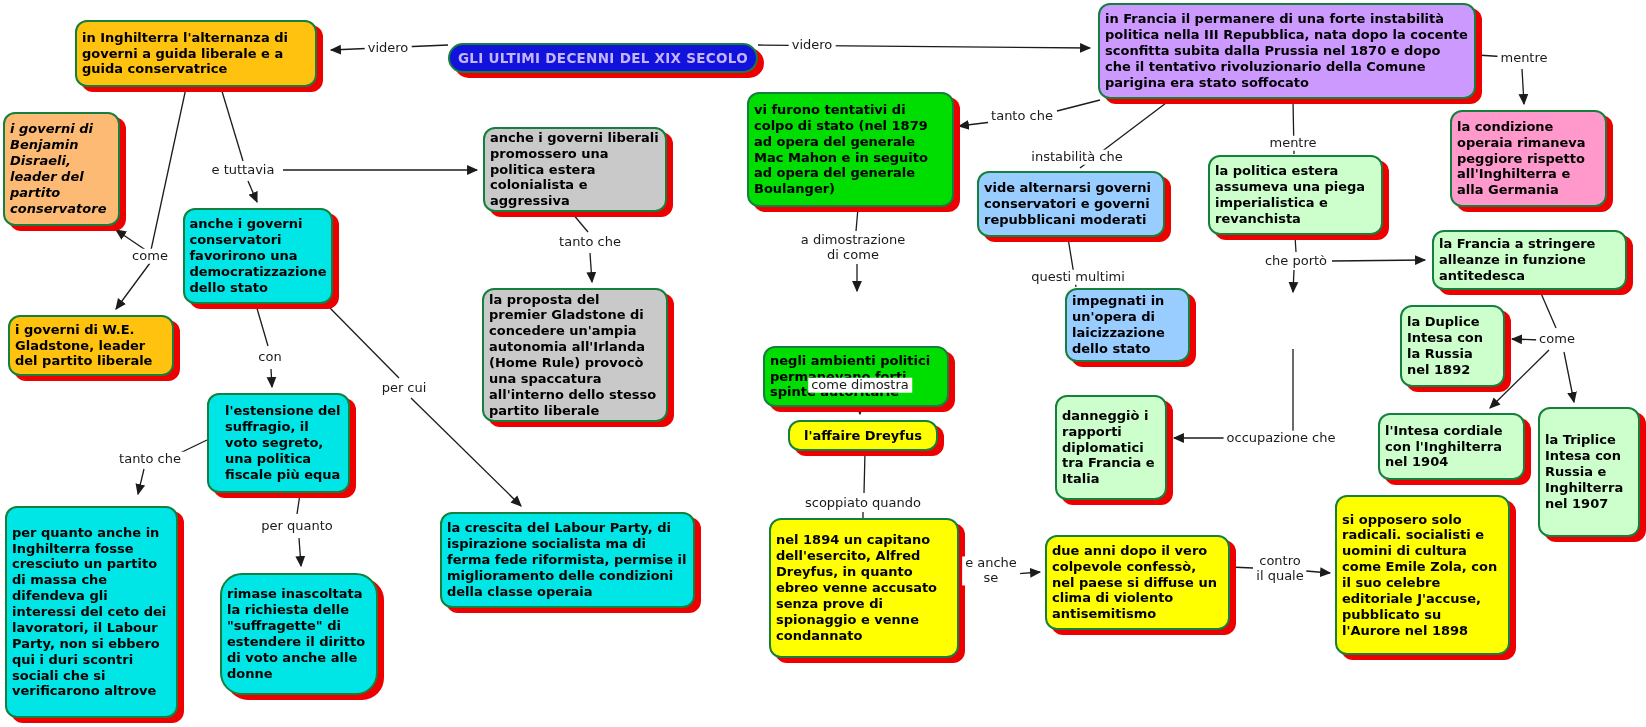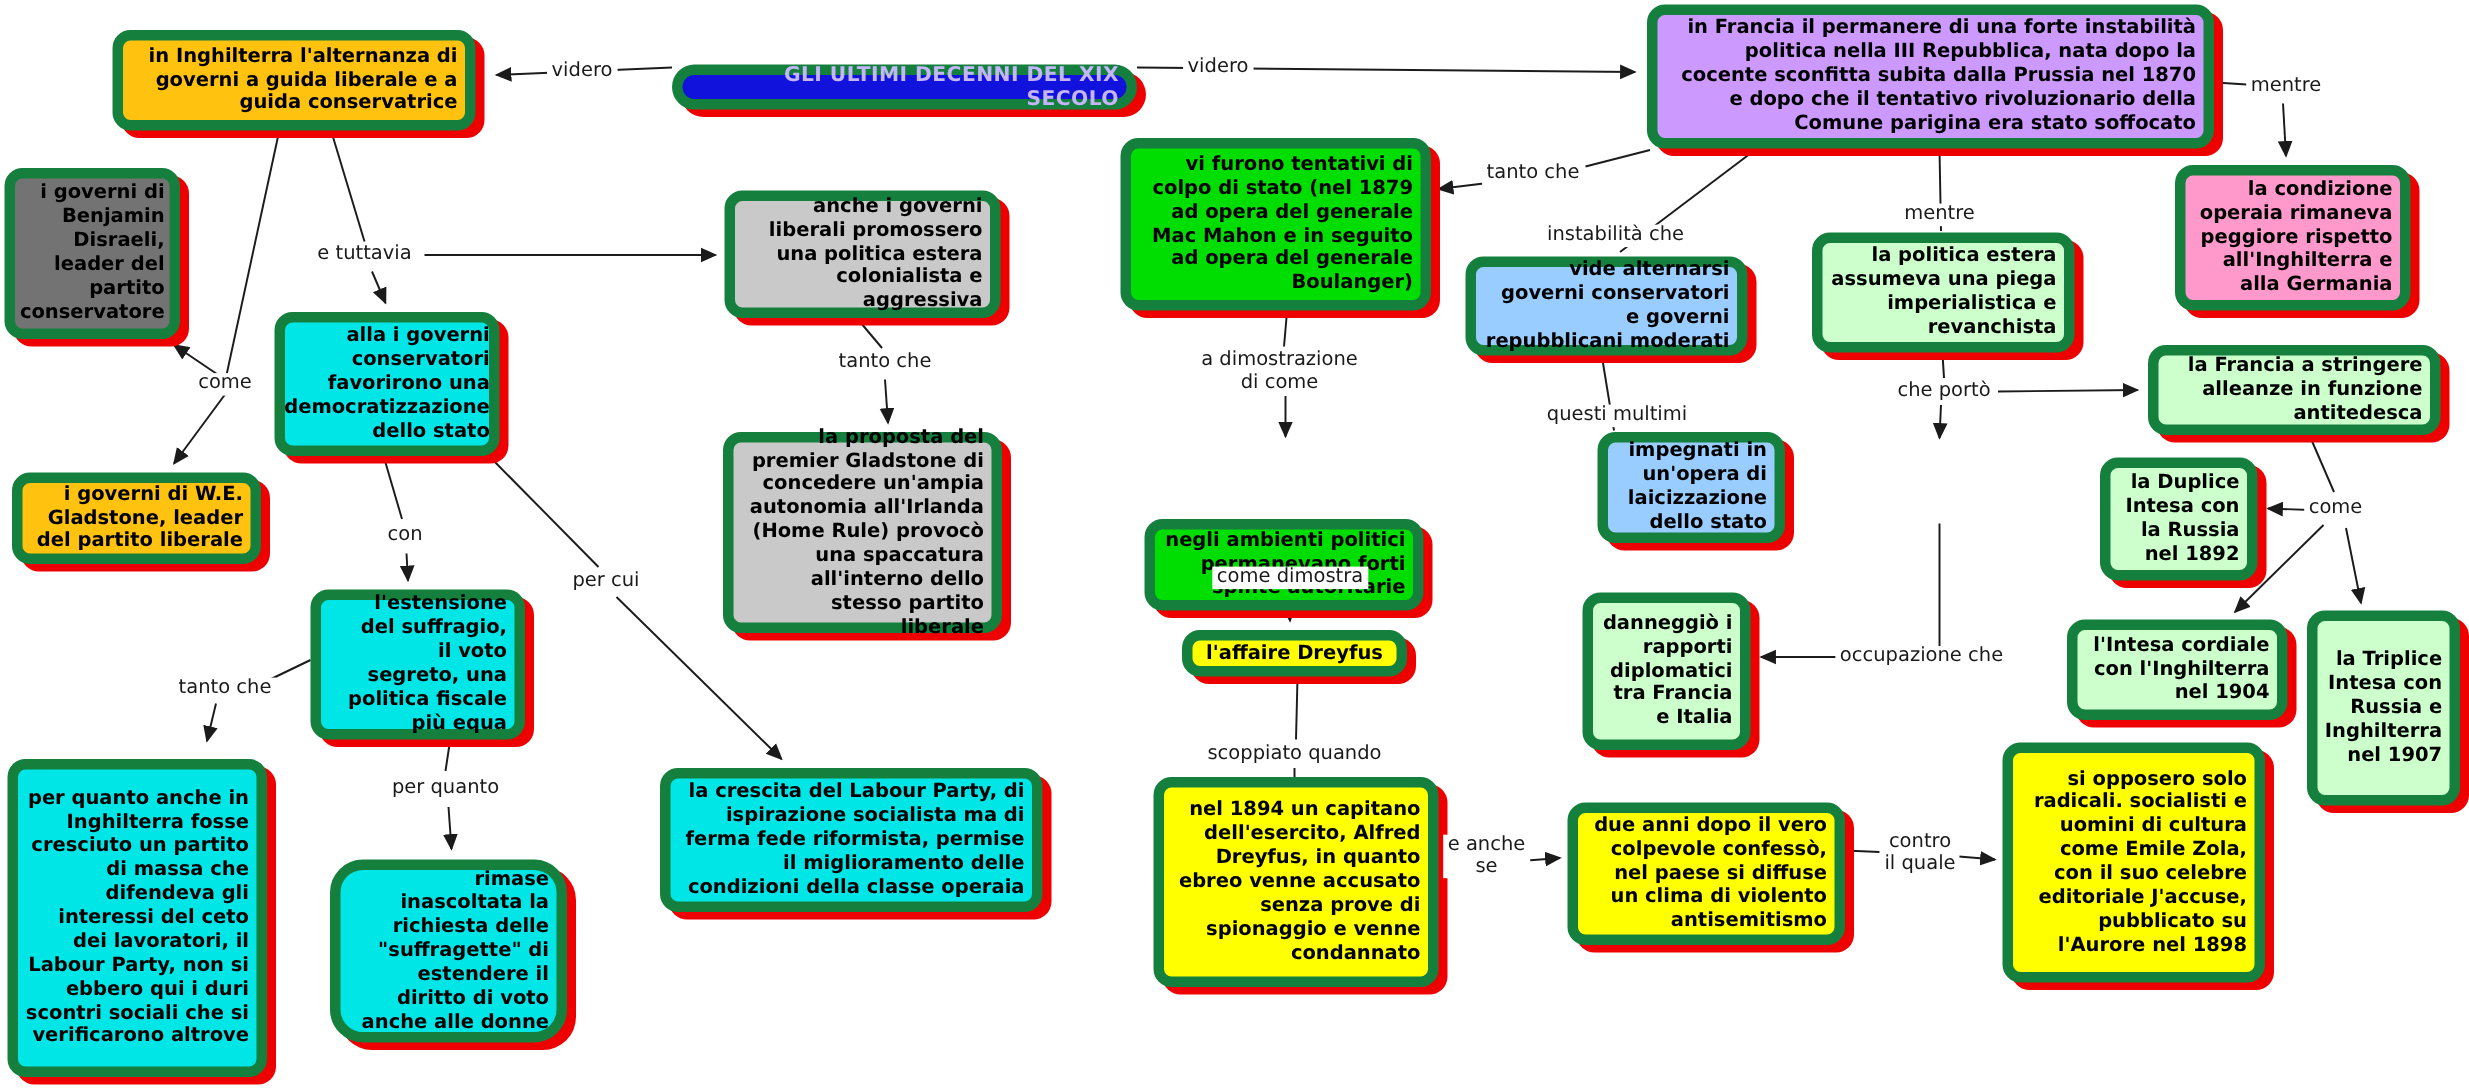--- a/index.html
+++ b/index.html
@@ -8,23 +8,23 @@
     width:1646px;height:727px;
     background:#ffffff;
     font-family:"DejaVu Sans","Liberation Sans",sans-serif;
     overflow:hidden;
   }
   #wires{position:absolute;left:0;top:0;width:1646px;height:727px;z-index:1;}
   #wires line{stroke:#1b1b1b;stroke-width:1.3;}
   .node{
     position:absolute;z-index:3;
     display:flex;align-items:center;justify-content:center;
-    text-align:right;
+    text-align:left;
     font-weight:bold;font-size:13px;line-height:1.22;color:#000;
-    border:7px solid #15803d;border-radius:12px;
+    border:2px solid #15803d;border-radius:12px;
     padding:3px 5px;box-sizing:border-box;
     box-shadow:6px 5px 0 var(--shadow-red,#ee0000);
   }
   .node.title{
     color:#c4b5fd;font-size:13.5px;letter-spacing:.3px;
     border-radius:16px;z-index:4;margin-top:13px;
   }
   .llabel{
     position:absolute;z-index:5;
     transform:translate(-50%,-50%);
@@ -87,23 +87,23 @@
     <line x1="959" y1="572" x2="970" y2="574"></line>
     <line x1="1013" y1="574" x2="1040" y2="572" marker-end="url(#arrow)"></line>
     <line x1="1230" y1="567" x2="1253" y2="568"></line>
     <line x1="1306" y1="571" x2="1330" y2="573" marker-end="url(#arrow)"></line>
   </svg>
 
   <div class="node title" style="left: 448px; top: 30px; width: 310px; height: 30px; background-color: rgb(18, 18, 221);">GLI ULTIMI DECENNI DEL XIX SECOLO</div>
 
   <div class="node" style="left: 75px; top: 20px; width: 242px; height: 67px; background-color: rgb(255, 194, 14);">in Inghilterra l'alternanza di governi a guida liberale e a guida conservatrice</div>
   <div class="node" style="left: 1098px; top: 3px; width: 378px; height: 96px; background-color: rgb(204, 153, 255);">in Francia il permanere di una forte instabilità politica nella III Repubblica, nata dopo la cocente sconfitta subita dalla Prussia nel 1870 e dopo che il tentativo rivoluzionario della Comune parigina era stato soffocato</div>
-  <div class="node" style="left: 3px; top: 112px; width: 117px; height: 114px; background-color: #737373;">i governi di Benjamin Disraeli, leader del partito conservatore</div>
+  <div class="node" style="left: 3px; top: 112px; width: 117px; height: 114px; background-color: #fdba74; font-style: italic;">i governi di Benjamin Disraeli, leader del partito conservatore</div>
   <div class="node" style="left: 8px; top: 315px; width: 166px; height: 61px; background-color: rgb(255, 194, 14);">i governi di W.E. Gladstone, leader del partito liberale</div>
-  <div class="node" style="left: 183px; top: 208px; width: 150px; height: 96px; background-color: rgb(0, 229, 229);">alla i governi conservatori favorirono una democratizzazione dello stato</div>
+  <div class="node" style="left: 183px; top: 208px; width: 150px; height: 96px; background-color: rgb(0, 229, 229);">anche i governi conservatori favorirono una democratizzazione dello stato</div>
   <div class="node" style="left: 483px; top: 127px; width: 184px; height: 85px; background-color: rgb(201, 201, 201);">anche i governi liberali promossero una politica estera colonialista e aggressiva</div>
   <div class="node" style="left: 482px; top: 288px; width: 186px; height: 134px; background-color: rgb(201, 201, 201);">la proposta del premier Gladstone di concedere un'ampia autonomia all'Irlanda (Home Rule) provocò una spaccatura all'interno dello stesso partito liberale</div>
   <div class="node" style="left: 747px; top: 92px; width: 207px; height: 115px; background-color: rgb(0, 221, 0);">vi furono tentativi di colpo di stato (nel 1879 ad opera del generale Mac Mahon e in seguito ad opera del generale Boulanger)</div>
   <div class="node" style="left: 763px; top: 298px; width: 186px; height: 61px; background-color: rgb(0, 221, 0); margin-top: 48px;">negli ambienti politici permanevano forti spinte autoritarie</div>
   <div class="node" style="left: 788px; top: 420px; width: 150px; height: 31px; background-color: rgb(255, 255, 0);">l'affaire Dreyfus</div>
   <div class="node" style="left: 769px; top: 518px; width: 190px; height: 140px; background-color: rgb(255, 255, 0);">nel 1894 un capitano dell'esercito, Alfred Dreyfus, in quanto ebreo venne accusato senza prove di spionaggio e venne condannato</div>
   <div class="node" style="left: 1045px; top: 535px; width: 185px; height: 95px; background-color: rgb(255, 255, 0);">due anni dopo il vero colpevole confessò, nel paese si diffuse un clima di violento antisemitismo</div>
   <div class="node" style="left: 1335px; top: 495px; width: 175px; height: 160px; background-color: rgb(255, 255, 0);">si opposero solo radicali. socialisti e uomini di cultura come Emile Zola, con il suo celebre editoriale J'accuse, pubblicato su l'Aurore nel 1898</div>
   <div class="node" style="left: 977px; top: 171px; width: 188px; height: 66px; background-color: rgb(153, 204, 255);">vide alternarsi governi conservatori e governi repubblicani moderati</div>
   <div class="node" style="left: 1022px; top: 288px; width: 125px; height: 74px; background-color: rgb(153, 204, 255); margin-left: 43px;">impegnati in un'opera di laicizzazione dello stato</div>

